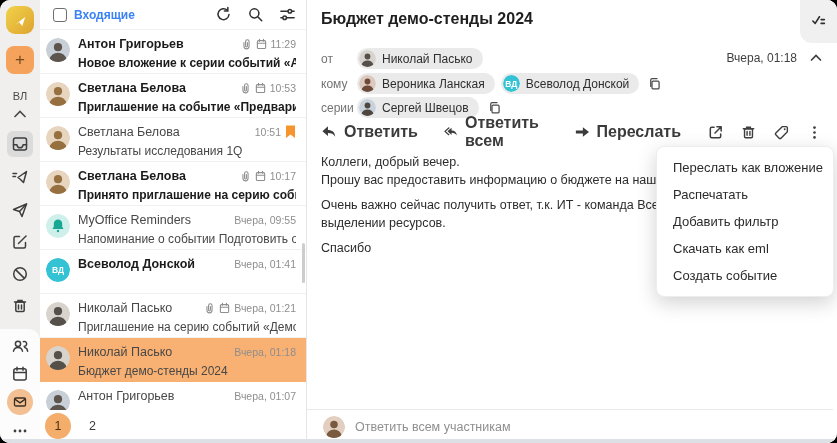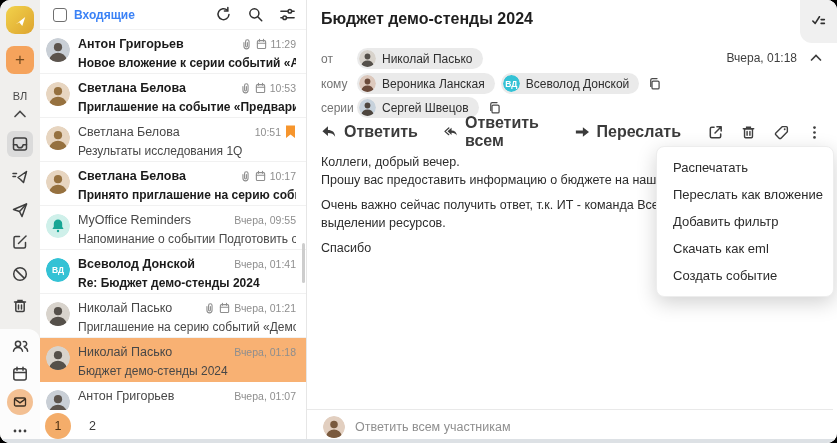--- a/index.html
+++ b/index.html
@@ -331,21 +331,20 @@
           </div>
     <div class="rowc">
       <div class="l1">
         <span class="nm">Всеволод Донской</span>
         <span class="meta">
 
           <span class="tm">Вчера, 01:41</span>
 
         </span>
       </div>
-      <div class="l2">Re: Бюджет демо-стенды 2024</div>
     </div>
   </div>
 
   <div class="row att cal">
     <div class="avatar"><svg viewBox="0 0 24 24" width="100%" height="100%">
               <circle cx="12" cy="12" r="12" fill="#D8D3CC"></circle>
               <circle cx="12" cy="9.2" r="4.1" fill="#55504A"></circle>
               <path d="M3.4 21.6a8.8 8.8 0 0 1 17.2 0A12 12 0 0 1 12 24a12 12 0 0 1-8.6-2.4Z" fill="#55504A"></path>
             </svg></div>
     <div class="rowc">
@@ -555,23 +554,23 @@
     <div class="quickbar">
       <span class="qav"><svg viewBox="0 0 24 24" width="100%" height="100%">
             <circle cx="12" cy="12" r="12" fill="#E2CFC0"></circle>
             <circle cx="12" cy="9.2" r="4.1" fill="#7A5A3E"></circle>
             <path d="M3.4 21.6a8.8 8.8 0 0 1 17.2 0A12 12 0 0 1 12 24a12 12 0 0 1-8.6-2.4Z" fill="#7A5A3E"></path>
           </svg></span>
       <span class="qtext">Ответить всем участникам</span>
     </div>
 
     <div class="menu">
+  <div class="mi">Переслать как вложение</div>
+
   <div class="mi">Распечатать</div>
-
-  <div class="mi">Переслать как вложение</div>
 
   <div class="mi">Добавить фильтр</div>
 
   <div class="mi">Скачать как eml</div>
 
   <div class="mi">Создать событие</div>
 
 </div>
   </div>
 

